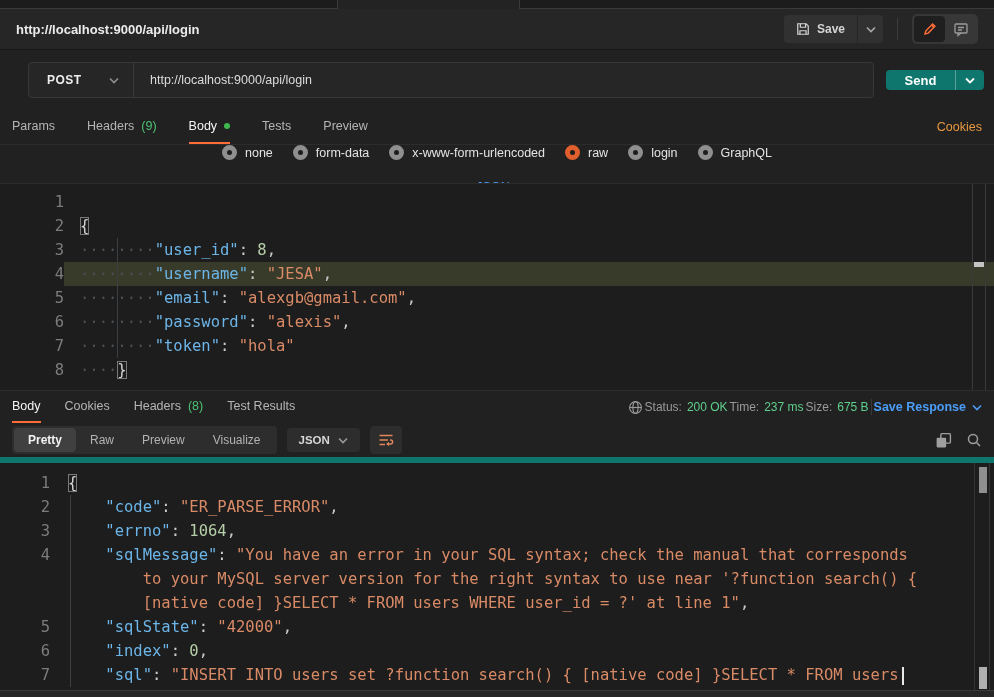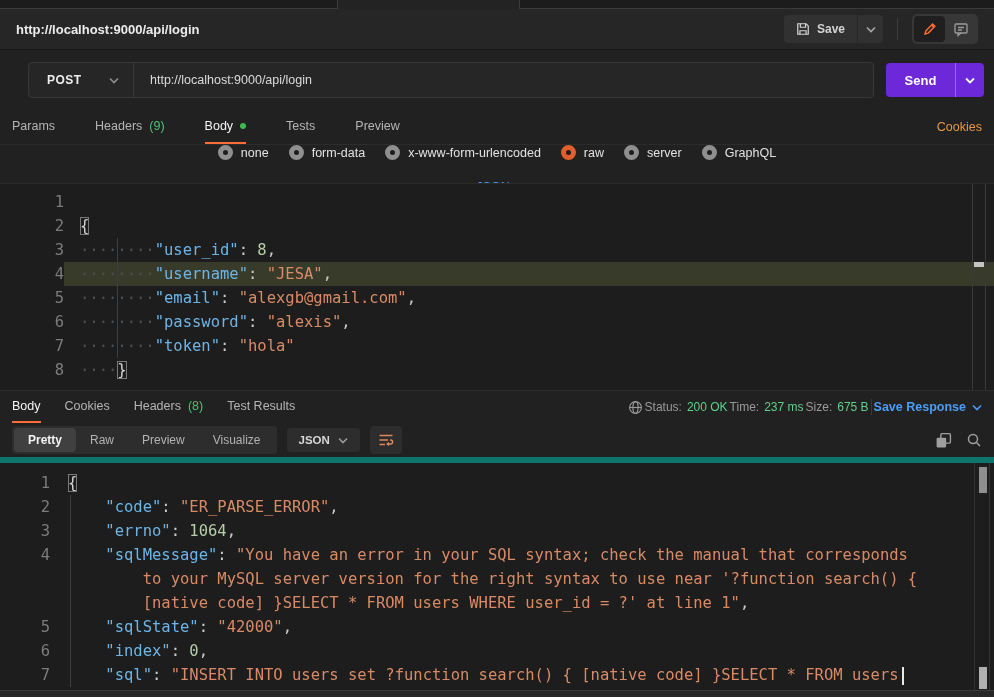--- a/index.html
+++ b/index.html
@@ -29,21 +29,21 @@
 
   
   .req-row { height:60px; display:flex; align-items:center; padding:0 10px 0 28px; gap:12px; }
   .method-url { flex:1; display:flex; align-items:stretch; height:36px; background:#262626;
                 border:1px solid #383838; border-radius:4px; overflow:hidden; }
   .method { width:104px; display:flex; align-items:center; justify-content:space-between;
             padding:0 14px 0 18px; font-weight:bold; font-size:12px; letter-spacing:.5px; color:#ededed; }
   .method .chev { color:#8f8f8f; }
   .url-field { flex:1; display:flex; align-items:center; padding:0 16px; border-left:1px solid #383838;
                font-size:12.5px; color:#dcdcdc; }
-  .send-btn { width:98px; height:34px; display:flex; align-items:stretch; background:#6d28d9;
+  .send-btn { width:98px; height:20px; display:flex; align-items:stretch; background:#0f766e;
               border-radius:4px; overflow:hidden; color:#fff; }
   .send-main { flex:1; display:flex; align-items:center; justify-content:center; font-size:13px; font-weight:bold; }
   .send-chev { width:29px; display:flex; align-items:center; justify-content:center; border-left:1px solid rgba(255,255,255,.30); }
 
   
   .req-tabs { height:35px; display:flex; align-items:stretch; padding:0 12px; gap:26px;
               border-bottom:1px solid #2c2c2c; color:#b5b5b5; }
   .tab { display:flex; align-items:center; gap:7px; border-bottom:2px solid transparent; cursor:default; white-space:nowrap; }
   .tab.active { color:#f5f5f5; border-bottom-color:#ff6c37; }
   .dot { width:6px; height:6px; border-radius:50%; background:#3fb950; }
@@ -190,21 +190,21 @@
         <span>
           <svg width="10" height="7" viewBox="0 0 10 7" fill="none" stroke="currentColor" stroke-width="1.8">
               <path d="M1 1.5 5 5.5 9 1.5"></path>
             </svg>
         </span>
       </div>
     </div>
   </div>
 
   <div class="req-tabs">
-    <div id="req-tabs-list" style="display:flex;gap:40px;align-items:stretch;">
+    <div id="req-tabs-list" style="display:flex;gap:32px;align-items:stretch;">
         <div class="tab">
           <span>Params</span>
         </div>
         <div class="tab">
           <span>Headers</span>
           <span class="count">(9)</span>
         </div>
         <div class="tab active">
           <span>Body</span>
           <span class="dot"></span>
@@ -232,21 +232,21 @@
         <div class="mode">
           <span class="radio"></span>
           <span>x-www-form-urlencoded</span>
         </div>
         <div class="mode selected">
           <span class="radio"></span>
           <span>raw</span>
         </div>
         <div class="mode">
           <span class="radio"></span>
-          <span>server</span>
+          <span>login</span>
         </div>
         <div class="mode">
           <span class="radio"></span>
           <span>GraphQL</span>
         </div>
       </div>
     <div class="json-dd">
       <span>JSON</span>
       <span>
         <svg width="10" height="7" viewBox="0 0 10 7" fill="none" stroke="currentColor" stroke-width="1.6">

